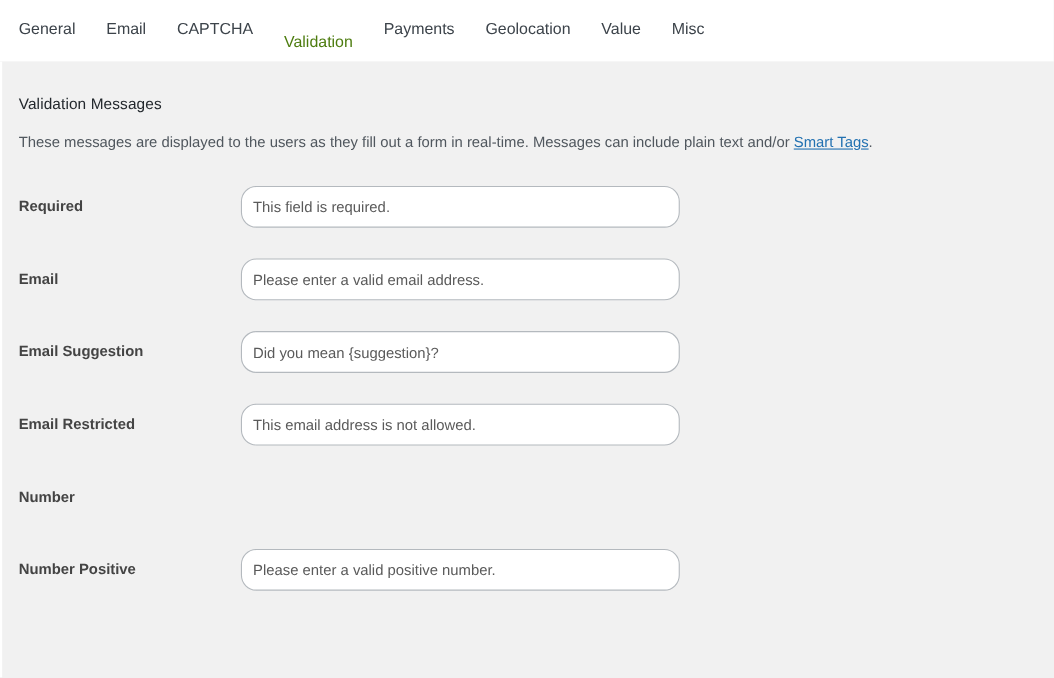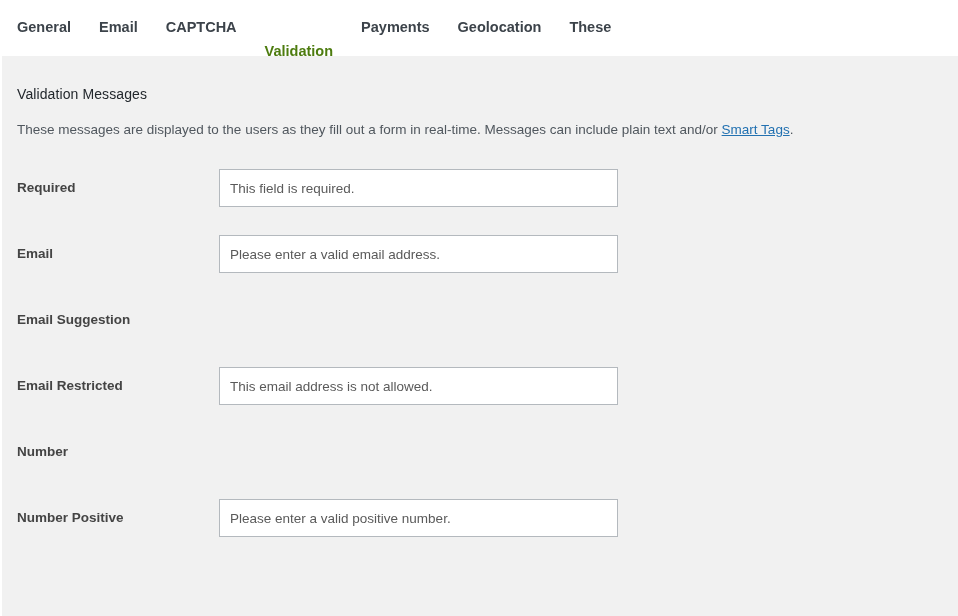--- a/index.html
+++ b/index.html
@@ -32,22 +32,21 @@
     width: 958px;
     height: 56px;
     background: #ffffff;
     box-sizing: border-box;
   }
   .tabbar-inner {
     position: relative;
     height: 56px;
     padding-left: 17px;
     display: flex;
-    align-items: flex-start;
-    font-weight: bold;
+    align-items: center;
   }
   .tab {
     position: relative;
     display: block;
     padding: 18px 14px 20px 14px;
     font-size: 14.5px;
     line-height: 18px;
     color: #3c434a;
     text-decoration: none;
     white-space: nowrap;
@@ -137,21 +136,21 @@
     box-sizing: border-box;
     padding-right: 10px;
   }
   .field-input {
     width: 399px;
     flex: 0 0 399px;
     height: 38px;
     box-sizing: border-box;
     background: #ffffff;
     border: 1px solid #b4b9be;
-    border-radius: 0;
+    border-radius: 14px;
     padding: 0 10px;
     font-size: 13.5px;
     color: #5a5a5a;
     font-family: "Liberation Sans", sans-serif;
     outline: none;
   }
   .field-input::placeholder {
     color: #8c8f94;
   }
 </style>
@@ -161,21 +160,22 @@
 <div id="app">
 
   <nav class="tabbar">
     <div class="tabbar-inner" id="tabbar-inner">
         <a class="tab" href="#">General</a>
         <a class="tab" href="#">Email</a>
         <a class="tab" href="#">CAPTCHA</a>
         <a class="tab active" href="#">Validation</a>
         <a class="tab" href="#">Payments</a>
         <a class="tab" href="#">Geolocation</a>
-        <a class="tab" href="#">These</a>
+        <a class="tab" href="#">Value</a>
+        <a class="tab" href="#">Misc</a>
       </div>
   </nav>
 
   <section class="content">
 
     <h1 class="page-title">Validation Messages</h1>
 
     <p class="page-desc">
       <span>These messages are displayed to the users as they fill out a form in real-time. Messages can include plain text and/or </span><a href="#">Smart Tags</a><span>.</span>
     </p>
@@ -184,20 +184,21 @@
         <li class="field-row">
           <span class="field-label">Required</span>
           <input type="text" class="field-input" value="This field is required." placeholder="This field is required." style="">
         </li>
         <li class="field-row">
           <span class="field-label">Email</span>
           <input type="text" class="field-input" value="Please enter a valid email address." placeholder="Please enter a valid email address." style="">
         </li>
         <li class="field-row">
           <span class="field-label">Email Suggestion</span>
+          <input type="text" class="field-input" value="Did you mean {suggestion}?" placeholder="Did you mean {suggestion}?" style="">
         </li>
         <li class="field-row">
           <span class="field-label">Email Restricted</span>
           <input type="text" class="field-input" value="This email address is not allowed." placeholder="This email address is not allowed." style="">
         </li>
         <li class="field-row">
           <span class="field-label">Number</span>
         </li>
         <li class="field-row">
           <span class="field-label">Number Positive</span>

